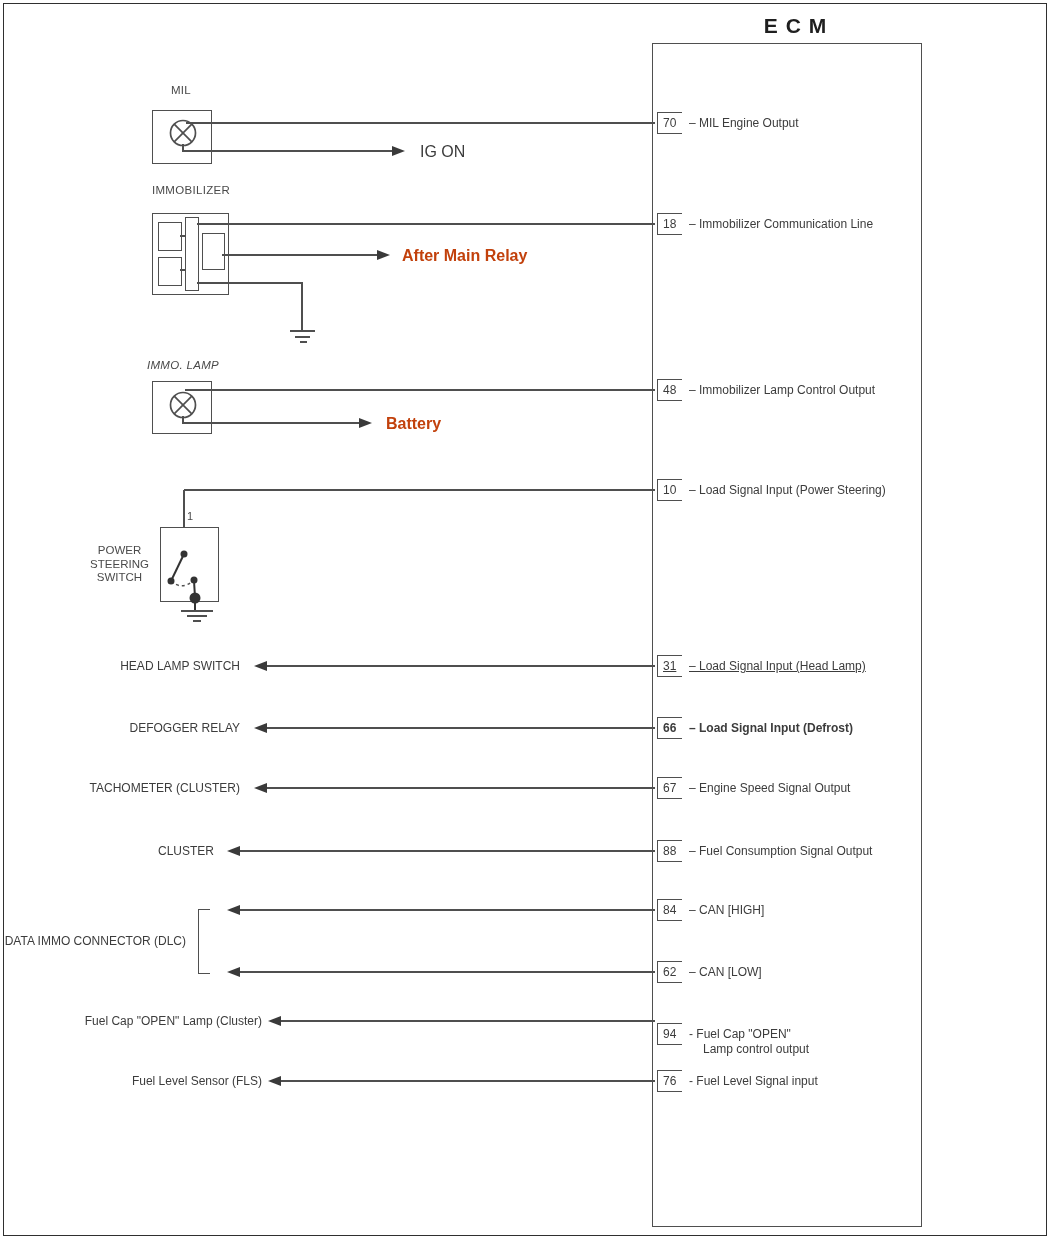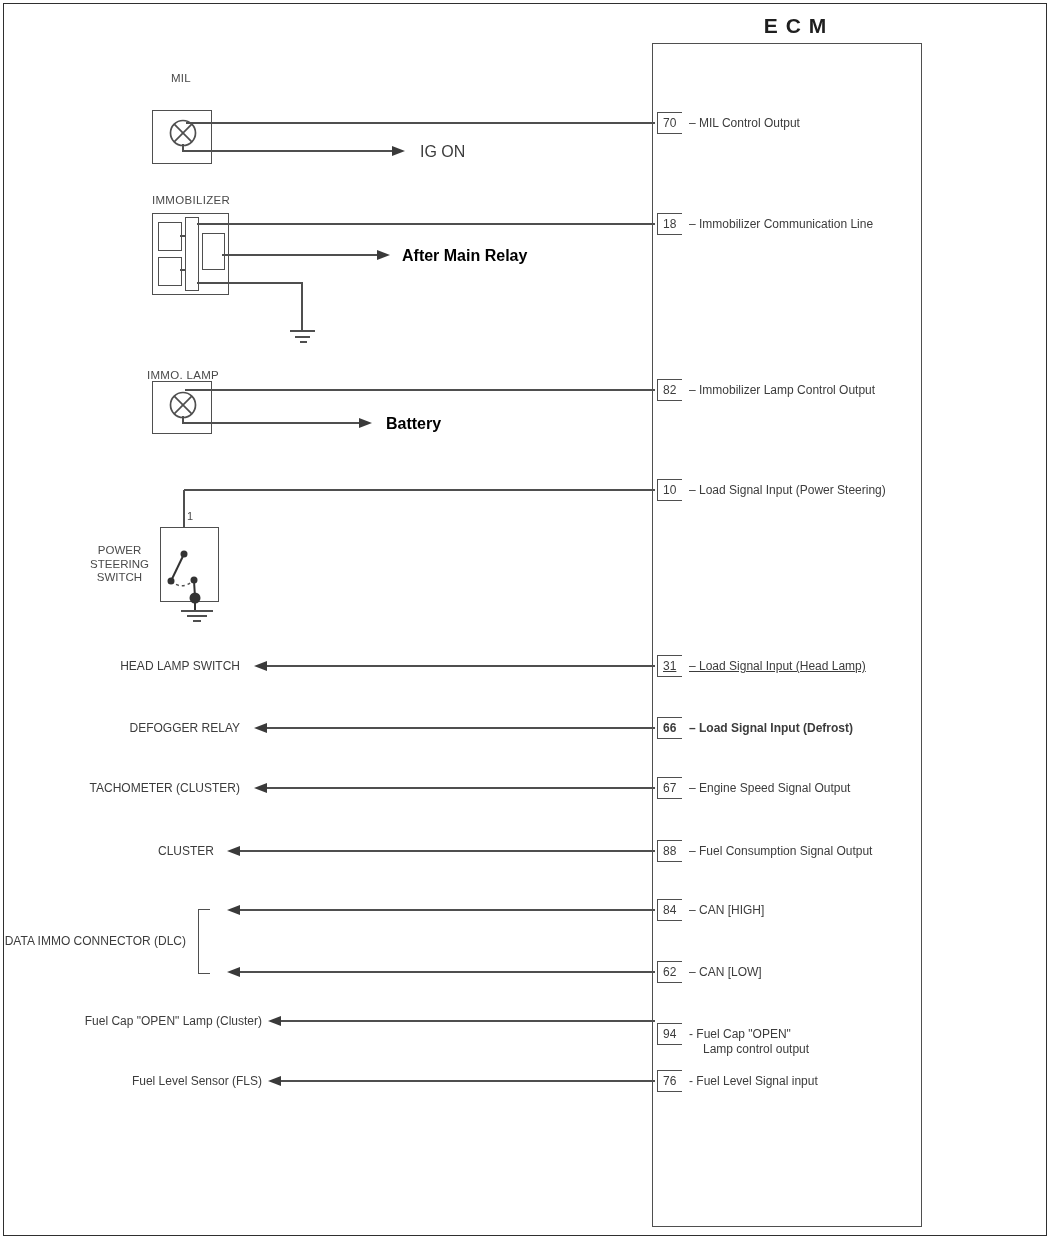--- a/index.html
+++ b/index.html
@@ -15,73 +15,73 @@
              font-size:21px;font-weight:bold;letter-spacing:8px;text-indent:8px;color:#1f1f1f;}
   .hw{position:absolute;height:1.7px;background:var(--line);}
   .vw{position:absolute;width:1.7px;background:var(--line);}
   .box{position:absolute;border:1.7px solid var(--line);background:#fff;}
   .ibox{position:absolute;border:1.5px solid var(--line);background:#fff;}
   .arr-l{position:absolute;width:0;height:0;border-top:5px solid transparent;border-bottom:5px solid transparent;border-right:13px solid #3a3a3a;}
   .arr-r{position:absolute;width:0;height:0;border-top:5px solid transparent;border-bottom:5px solid transparent;border-left:13px solid #3a3a3a;}
   .lbl{position:absolute;font-size:11.5px;color:#4a4a4a;letter-spacing:0.3px;white-space:nowrap;}
   .row-lbl{position:absolute;font-size:12px;color:var(--text);white-space:nowrap;transform:translateY(-50%);}
   .ext-lbl{position:absolute;font-size:16px;color:var(--text);white-space:nowrap;transform:translateY(-50%);}
-  .ext-lbl.bold{font-weight:bold;color:#000000;}
+  .ext-lbl.bold{font-weight:bold;color:#c2410c;}
   .pin{position:absolute;left:657px;display:flex;align-items:flex-start;font-size:12px;color:var(--text);}
   .pin-box{border:1.6px solid var(--line);border-right:none;padding:4px 3px 4px 5px;min-width:16px;line-height:1;background:#fff;}
   .pin-label{margin-left:7px;padding-top:4px;white-space:nowrap;line-height:1.2;}
   .pin-label .l2{padding-left:14px;margin-top:1px;}
   .gl{position:absolute;background:var(--line);height:1.7px;}
   .gl.thick{height:2.2px;}
   .dlc-bracket{position:absolute;left:198px;top:909px;width:11px;height:63px;
                border-left:1.7px solid var(--line);border-top:1.7px solid var(--line);border-bottom:1.7px solid var(--line);}
   .ps-lbl{position:absolute;left:62px;top:544px;width:115px;text-align:center;font-size:11.5px;color:#4a4a4a;line-height:13.5px;}
   svg{position:absolute;overflow:visible;}
 </style>
 </head>
 <body>
 
 <div class="canvas">
   <div class="frame"></div>
 
   <div class="ecm-title">ECM</div>
   <div class="ecm-box"></div>
 
-  <div class="lbl" style="left:152px;top:72px;width:58px;text-align:center;">MIL</div>
+  <div class="lbl" style="left:152px;top:84px;width:58px;text-align:center;">MIL</div>
   <div class="box" style="left:152px;top:110px;width:58px;height:52px;"></div>
   <svg style="left:166px;top:116px;" width="34" height="34">
     <circle cx="17" cy="17" r="12.5" fill="#fff" stroke="#4f4f4f" stroke-width="1.7"></circle>
     <line x1="8.2" y1="8.2" x2="25.8" y2="25.8" stroke="#4f4f4f" stroke-width="1.7"></line>
     <line x1="25.8" y1="8.2" x2="8.2" y2="25.8" stroke="#4f4f4f" stroke-width="1.7"></line>
   </svg>
   <div class="hw" style="left:186px;top:122px;width:469px;"></div>
   <div class="vw" style="left:182px;top:144px;height:8px;"></div>
   <div class="hw" style="left:183px;top:150px;width:209px;"></div>
   <div class="arr-r" style="left:392px;top:146px;"></div>
   <div class="ext-lbl" style="left:420px;top:152px;">IG ON</div>
 
-  <div class="lbl" style="left:152px;top:194px;">IMMOBILIZER</div>
+  <div class="lbl" style="left:152px;top:184px;">IMMOBILIZER</div>
   <div class="box" style="left:152px;top:213px;width:75px;height:80px;"></div>
   <div class="ibox" style="left:158px;top:222px;width:22px;height:27px;"></div>
   <div class="ibox" style="left:158px;top:257px;width:22px;height:27px;"></div>
   <div class="ibox" style="left:185px;top:217px;width:12px;height:72px;"></div>
   <div class="ibox" style="left:202px;top:233px;width:21px;height:35px;"></div>
   <div class="hw" style="left:180px;top:235px;width:5px;"></div>
   <div class="hw" style="left:180px;top:269px;width:5px;"></div>
   <div class="hw" style="left:197px;top:223px;width:458px;"></div>
   <div class="hw" style="left:222px;top:254px;width:155px;"></div>
   <div class="arr-r" style="left:377px;top:250px;"></div>
   <div class="ext-lbl bold" style="left:402px;top:256px;">After Main Relay</div>
   <div class="hw" style="left:197px;top:282px;width:106px;"></div>
   <div class="vw" style="left:301px;top:283px;height:48px;"></div>
   <div class="gl thick" style="left:290px;top:330px;width:25px;"></div>
   <div class="gl" style="left:295px;top:336px;width:15px;"></div>
   <div class="gl" style="left:300px;top:341px;width:7px;"></div>
 
-  <div class="lbl" style="left:147px;top:369px;">IMMO. LAMP</div>
+  <div class="lbl" style="left:147px;top:359px;font-style:italic;">IMMO. LAMP</div>
   <div class="box" style="left:152px;top:381px;width:58px;height:51px;"></div>
   <svg style="left:166px;top:388px;" width="34" height="34">
     <circle cx="17" cy="17" r="12.5" fill="#fff" stroke="#4f4f4f" stroke-width="1.7"></circle>
     <line x1="8.2" y1="8.2" x2="25.8" y2="25.8" stroke="#4f4f4f" stroke-width="1.7"></line>
     <line x1="25.8" y1="8.2" x2="8.2" y2="25.8" stroke="#4f4f4f" stroke-width="1.7"></line>
   </svg>
   <div class="hw" style="left:185px;top:389px;width:470px;"></div>
   <div class="vw" style="left:182px;top:416px;height:8px;"></div>
   <div class="hw" style="left:183px;top:422px;width:177px;"></div>
   <div class="arr-r" style="left:359px;top:418px;"></div>
@@ -136,28 +136,28 @@
   <div class="row-lbl" style="right:788px;top:1021px;">Fuel Cap "OPEN" Lamp (Cluster)</div>
   <div class="arr-l" style="left:268px;top:1016px;"></div>
   <div class="hw" style="left:281px;top:1020px;width:374px;"></div>
 
   <div class="row-lbl" style="right:788px;top:1081px;">Fuel Level Sensor (FLS)</div>
   <div class="arr-l" style="left:268px;top:1076px;"></div>
   <div class="hw" style="left:281px;top:1080px;width:374px;"></div>
 
   <div class="pin" style="top:112px;">
     <div class="pin-box"><span>70</span></div>
-    <div class="pin-label">– MIL Control Output</div>
+    <div class="pin-label">– MIL Engine Output</div>
   </div>
   <div class="pin" style="top:213px;">
     <div class="pin-box"><span>18</span></div>
     <div class="pin-label">– Immobilizer Communication Line</div>
   </div>
   <div class="pin" style="top:379px;">
-    <div class="pin-box"><span>82</span></div>
+    <div class="pin-box"><span>48</span></div>
     <div class="pin-label">– Immobilizer Lamp Control Output</div>
   </div>
   <div class="pin" style="top:479px;">
     <div class="pin-box"><span>10</span></div>
     <div class="pin-label">– Load Signal Input (Power Steering)</div>
   </div>
   <div class="pin" style="top:655px;text-decoration:underline;">
     <div class="pin-box"><span>31</span></div>
     <div class="pin-label">– Load Signal Input (Head Lamp)</div>
   </div>

